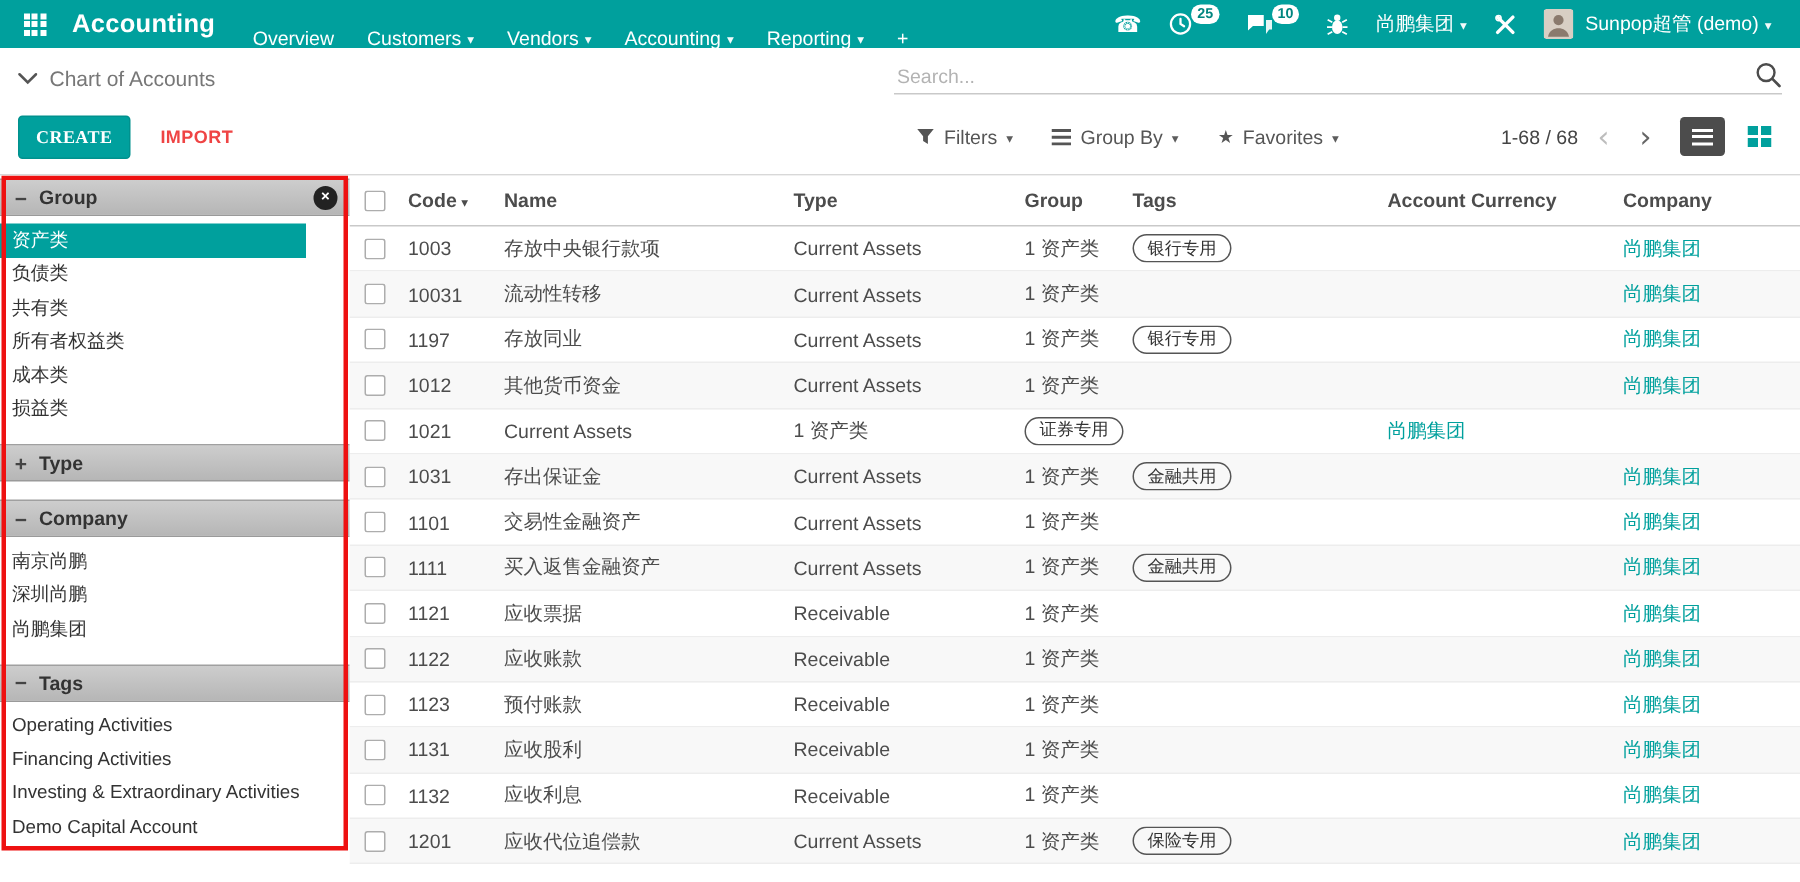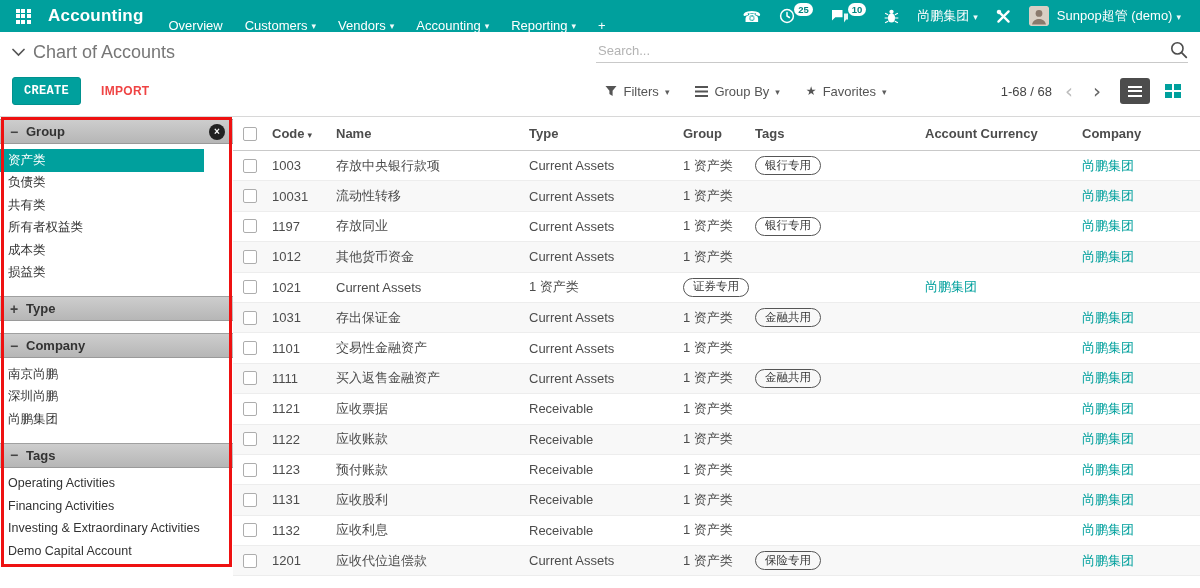--- a/index.html
+++ b/index.html
@@ -21,29 +21,29 @@
   .caret { font-size: 9px; opacity: .95; position: relative; top: 1px; }
   .systray { margin-left: auto; display: flex; align-items: center; height: 40px; }
   .tray-item { display: flex; align-items: center; padding: 0 9px; height: 40px; font-size: 13px; gap: 4px; cursor: pointer; white-space: nowrap; }
   .count-badge { background: #fff; color: #00857f; border-radius: 8px; font-size: 9.5px; font-weight: bold; padding: 1px 4px; margin-left: -5px; margin-top: -14px; }
   .phone-glyph { font-size: 15px; line-height: 1; }
   .avatar { width: 20px; height: 20px; border-radius: 2px; overflow: hidden; margin-right: 4px; flex: 0 0 20px; }
 
   
   .row1 { height: 40px; display: flex; align-items: center; padding: 0 12px; background: #fff; }
   .bc-chevron { margin-right: 8px; display: flex; cursor: pointer; }
-  .page-title { font-size: 18px; color: #777; }
+  .page-title { font-size: 14px; color: #777; }
   .searchbox { margin-left: auto; width: 592px; display: flex; align-items: center; border-bottom: 1px solid #c9c9c9; padding-bottom: 3px; }
   .searchbox input { flex: 1; border: 0; outline: 0; font-size: 13px; color: #000000; font-family: inherit; background: transparent; }
   .searchbox input::placeholder { color: #b3b3b3; }
   .loupe { display: flex; cursor: pointer; }
 
   
   .row2 { height: 44px; display: flex; align-items: center; padding: 0 12px 6px; background: #fff; }
-  .btn-create { background: #00a09d; color: #fff; border: 1px solid #00918e; font-weight: bold; font-size: 12px; padding: 6px 11px; border-radius: 3px; cursor: pointer; font-family: Liberation Mono, monospace; letter-spacing: .3px; }
+  .btn-create { background: #00a09d; color: #fff; border: 1px solid #00918e; font-weight: bold; font-size: 12px; padding: 6px 11px; border-radius: 3px; cursor: pointer; font-family: Liberation Serif, serif; letter-spacing: .3px; }
   .btn-import { color: #ef4444; font-weight: bold; font-size: 12px; margin-left: 14px; background: none; border: none; cursor: pointer; font-family: inherit; letter-spacing: .3px; }
   .search-opts { display: flex; align-items: center; gap: 26px; margin-left: 450px; font-size: 13px; color: #555; }
   .opt { display: flex; align-items: center; gap: 6px; cursor: pointer; }
   .opt .caret { color: #555; top: 1px; }
   .star-glyph { font-size: 12px; color: #555; }
   .pager { margin-left: auto; display: flex; align-items: center; gap: 6px; font-size: 13px; color: #444; }
   .arrow { font-size: 20px; line-height: 1; padding: 0 7px; cursor: pointer; font-family: "DejaVu Sans", sans-serif; }
   .arrow-prev { color: #bdbdbd; }
   .arrow-next { color: #666; }
   .view-switcher { display: flex; align-items: center; gap: 8px; margin-left: 12px; }

